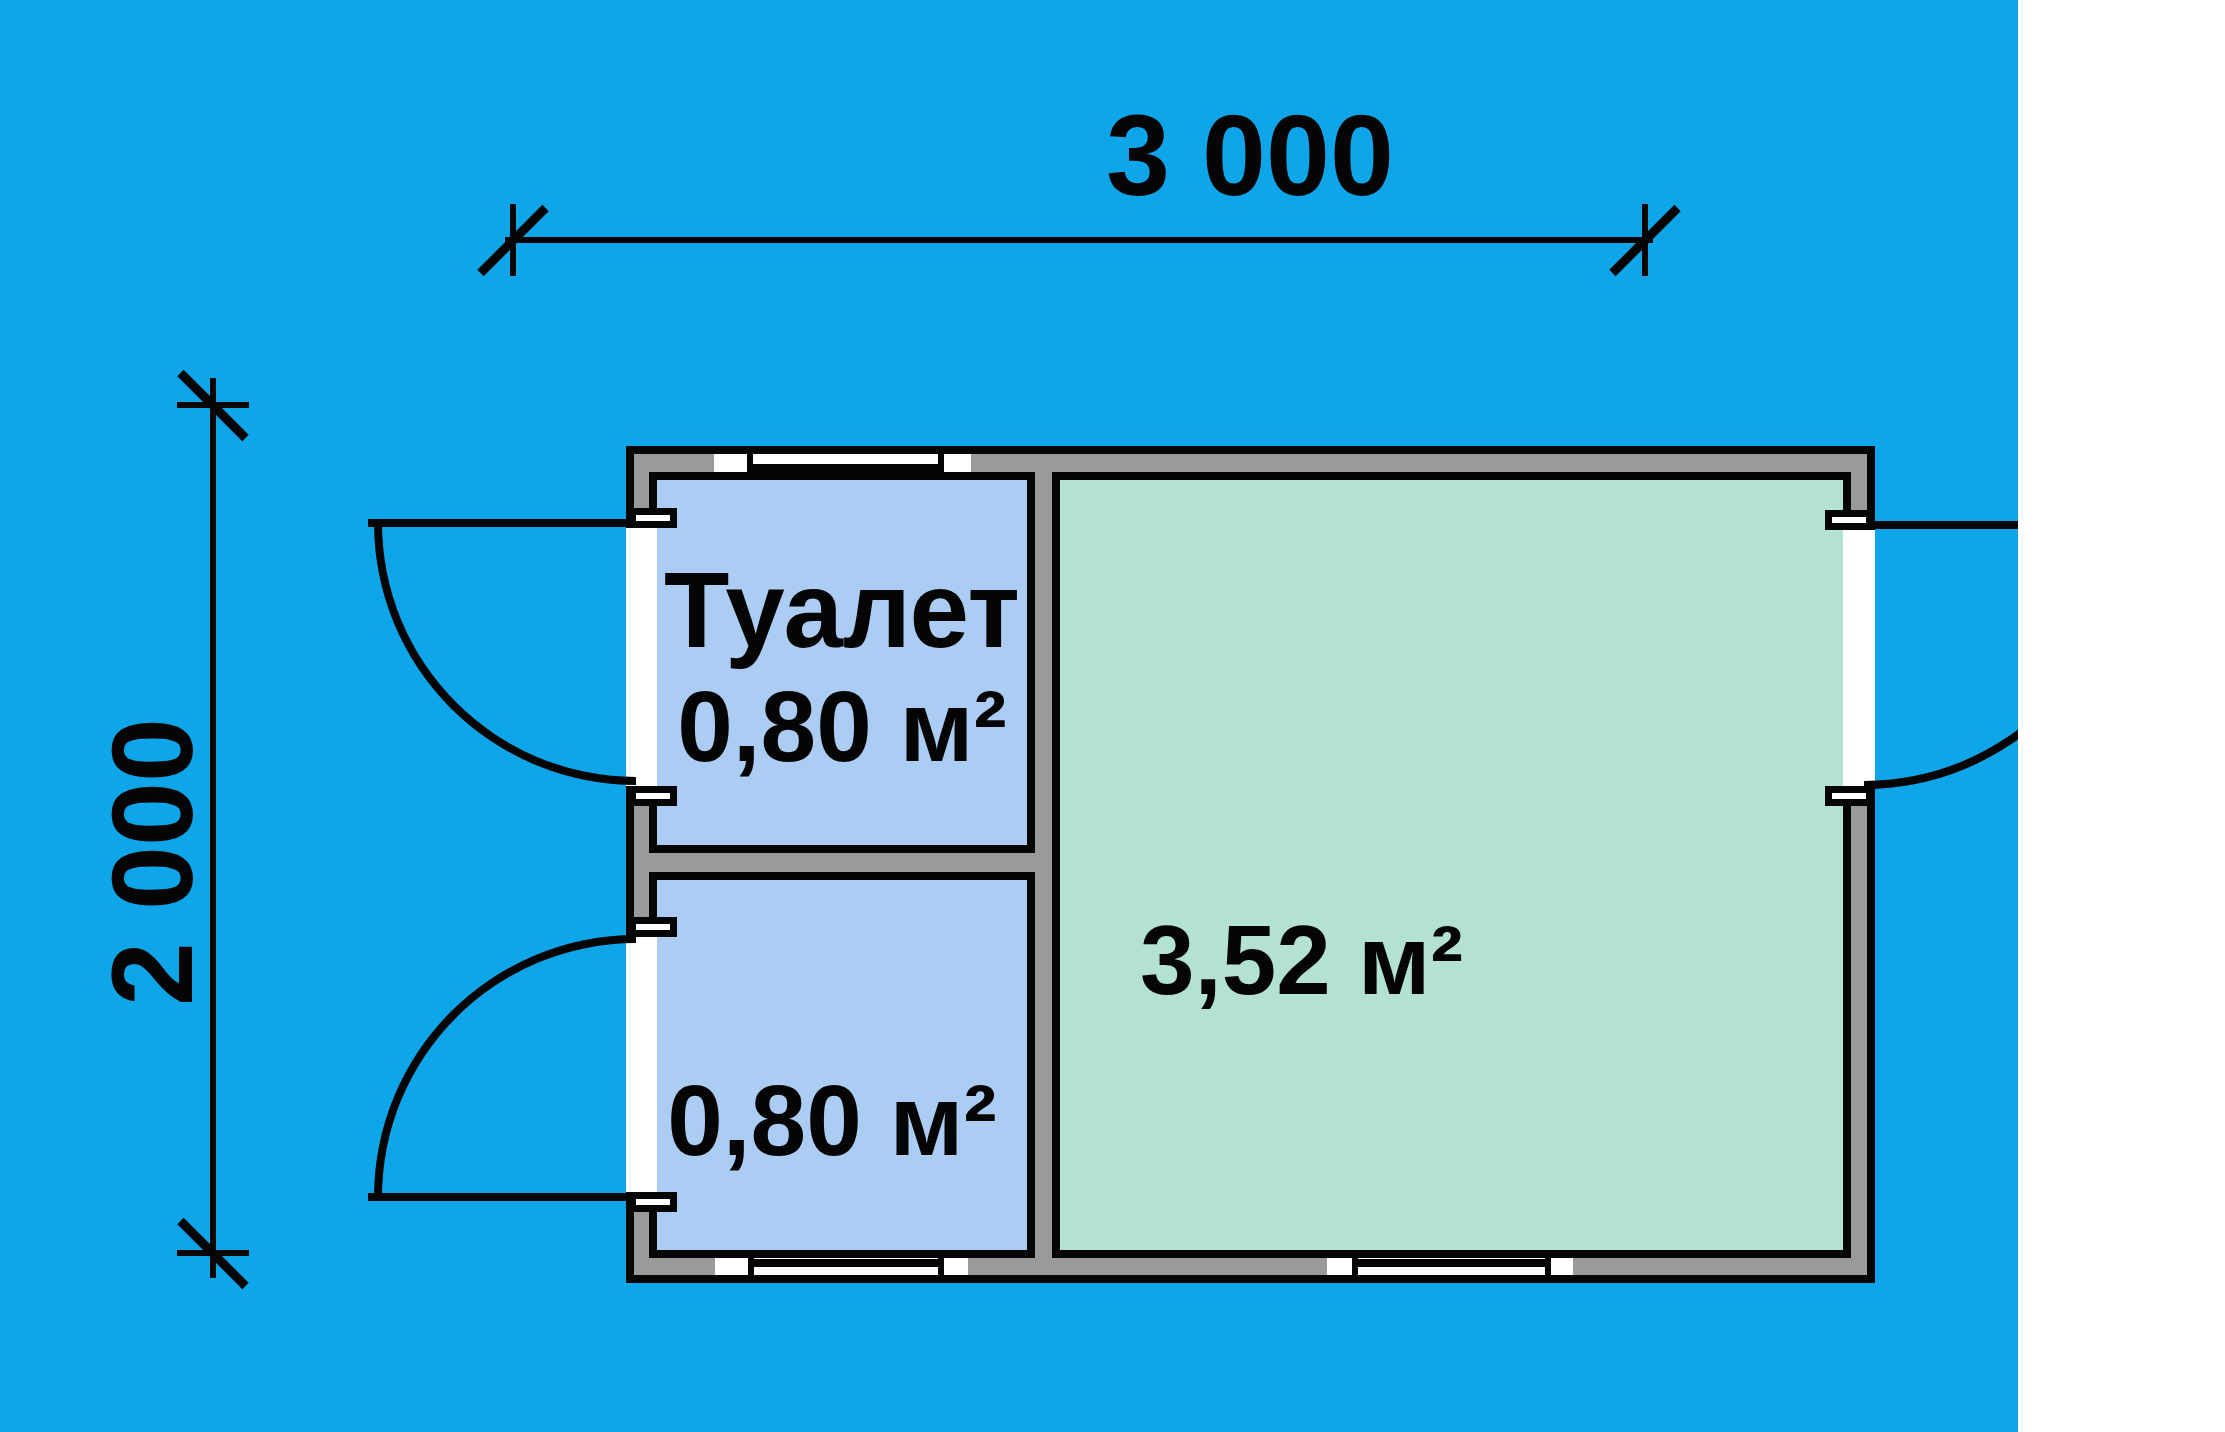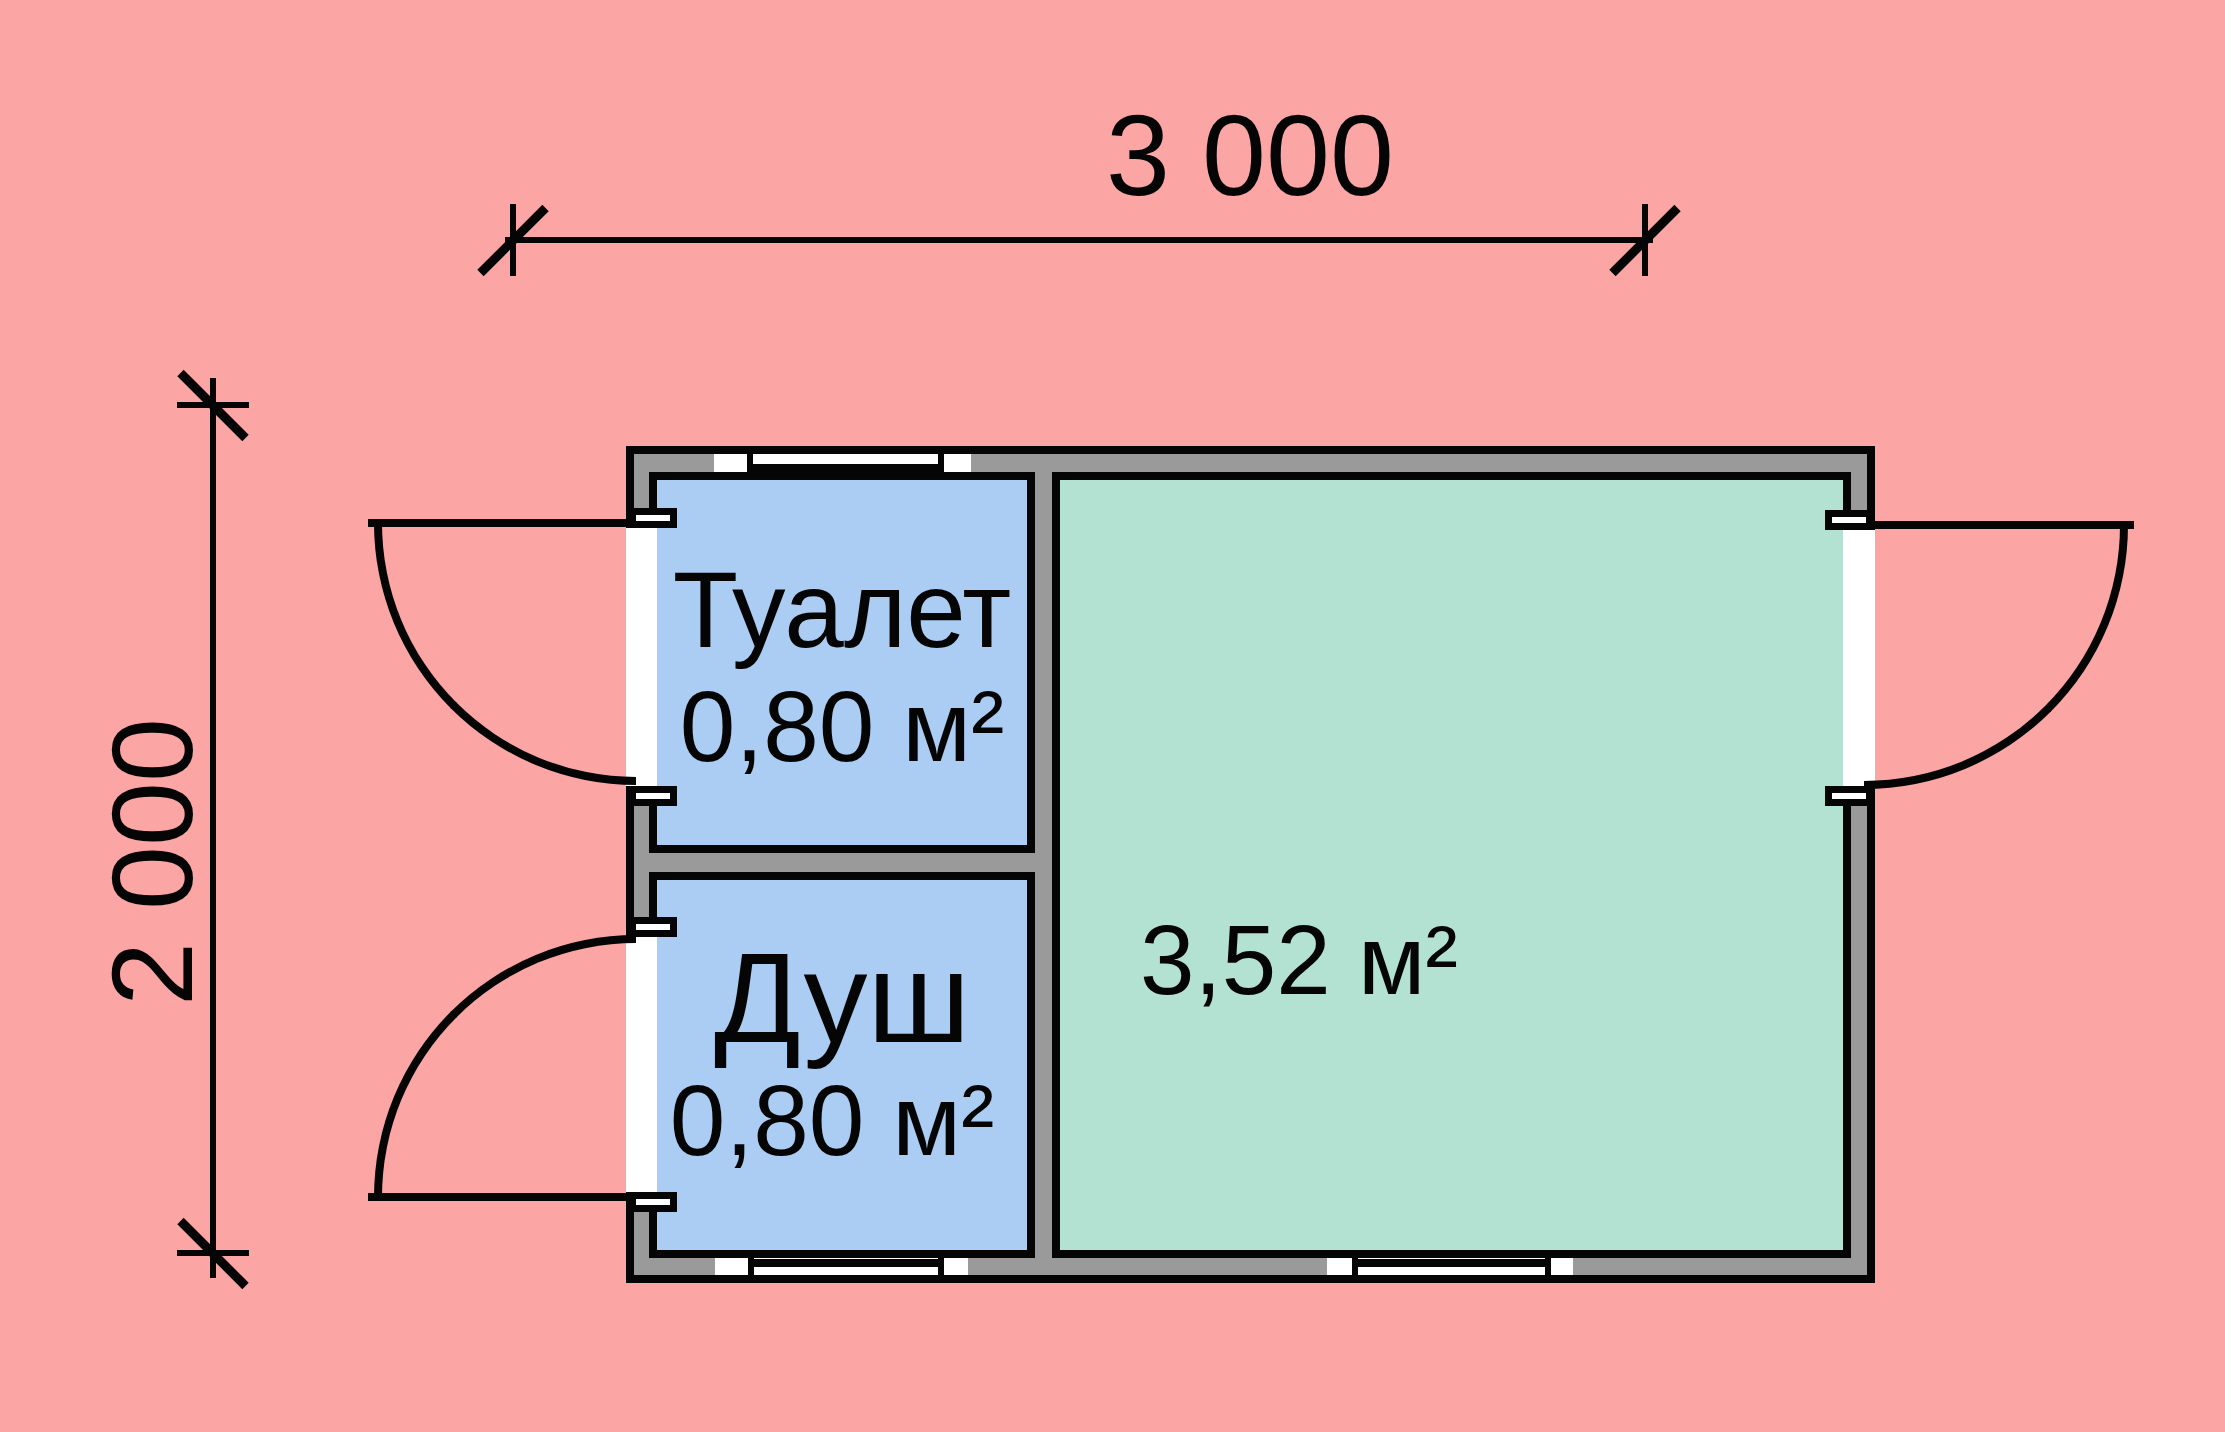--- a/index.html
+++ b/index.html
@@ -1,17 +1,17 @@
 <!DOCTYPE html>
 <html><head>
 <meta charset="utf-8">
 <style>
   html,body{margin:0;padding:0;background:#fff;}
-  #plan{position:relative;width:2225px;height:1432px;background:#fca5a5;overflow:hidden;
-        font-family:"Liberation Sans", sans-serif;color:#050505;}
+  #plan{position:relative;width:2018px;height:1432px;background:#0ea5e9;overflow:hidden;
+        font-family:"Liberation Sans", sans-serif;color:#050505;font-weight:bold;}
   .abs{position:absolute;}
   .black{background:#050505;}
   .gray{background:#9a9a9a;}
   .room{position:absolute;border:8px solid #050505;box-sizing:border-box;}
   .room-blue{background:#abccf3;}
   .room-green{background:#b3e2d3;}
   .window{position:absolute;background:#ffffff;}
   .win-div{position:absolute;background:#050505;top:0;bottom:0;width:6px;}
   .win-glass{position:absolute;background:#050505;height:8px;}
   .opening{position:absolute;background:#ffffff;}
@@ -87,18 +87,17 @@
   <div class="dim-line" style="left:210px;top:378px;width:6px;height:900px;"></div>
   <div class="tick-bar" style="left:177px;top:402px;width:72px;height:6px;"></div>
   <div class="tick-bar" style="left:177px;top:1250px;width:72px;height:6px;"></div>
   <div class="tick-slash slash-back" style="left:167px;top:401px;"></div>
   <div class="tick-slash slash-back" style="left:167px;top:1249px;"></div>
   <div class="label lbl-center dim-text" style="left:7px;top:806px;width:290px;height:112px;line-height:112px;transform:rotate(-90deg);">2 000</div>
 
   <div class="label lbl-center" style="left:649px;top:545px;width:386px;font-size:107px;margin-top:12px;">Туалет</div>
   <div class="label lbl-center" style="left:649px;top:676px;width:386px;font-size:100px;">0,80 м²</div>
 
-  <div class="label lbl-center" style="left:649px;top:934px;width:386px;font-size:128px;">Душ</div>
   <div class="label lbl-center" style="left:639px;top:1070px;width:386px;font-size:100px;">0,80 м²</div>
 
   <div class="label" style="left:1140px;top:911px;font-size:98px;">3,52 м²</div>
 
 </div>
 
 </body></html>

